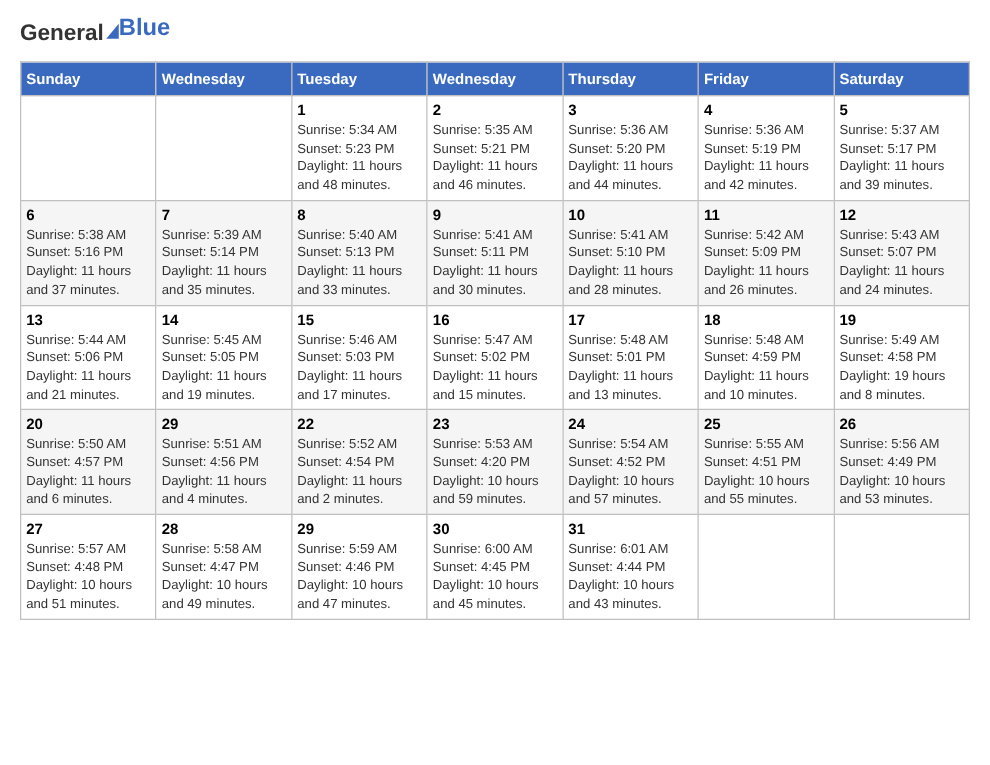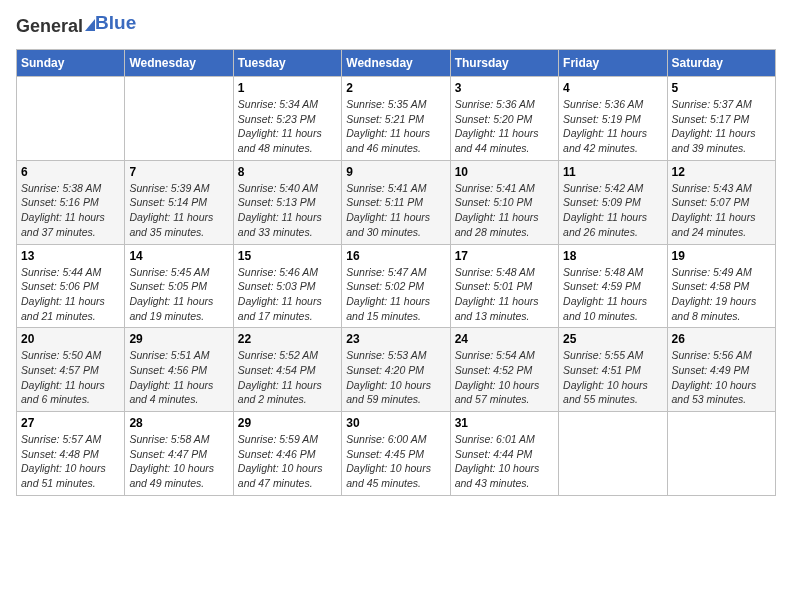--- a/index.html
+++ b/index.html
@@ -65,21 +65,20 @@
     .day-number {
       font-weight: bold;
       font-size: 12px;
       display: block;
       margin-bottom: 2px;
     }
     .day-info {
       color: #333;
       line-height: 1.4;
       font-size: 10.5px;
-      font-style: italic;
     }
     .empty-cell {
       background: #fff !important;
     }
     .row-even td { background: #f5f5f5; }
     .row-odd td { background: #ffffff; }
   </style>
 </head>
 <body>
 

